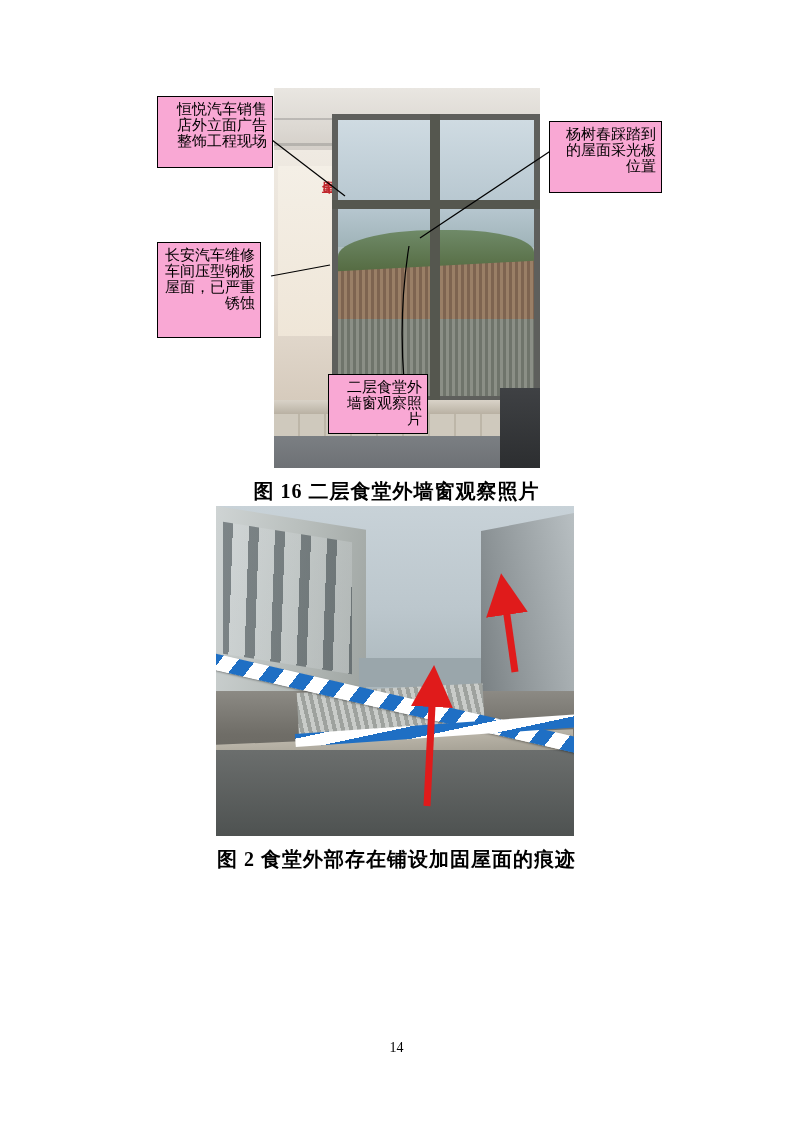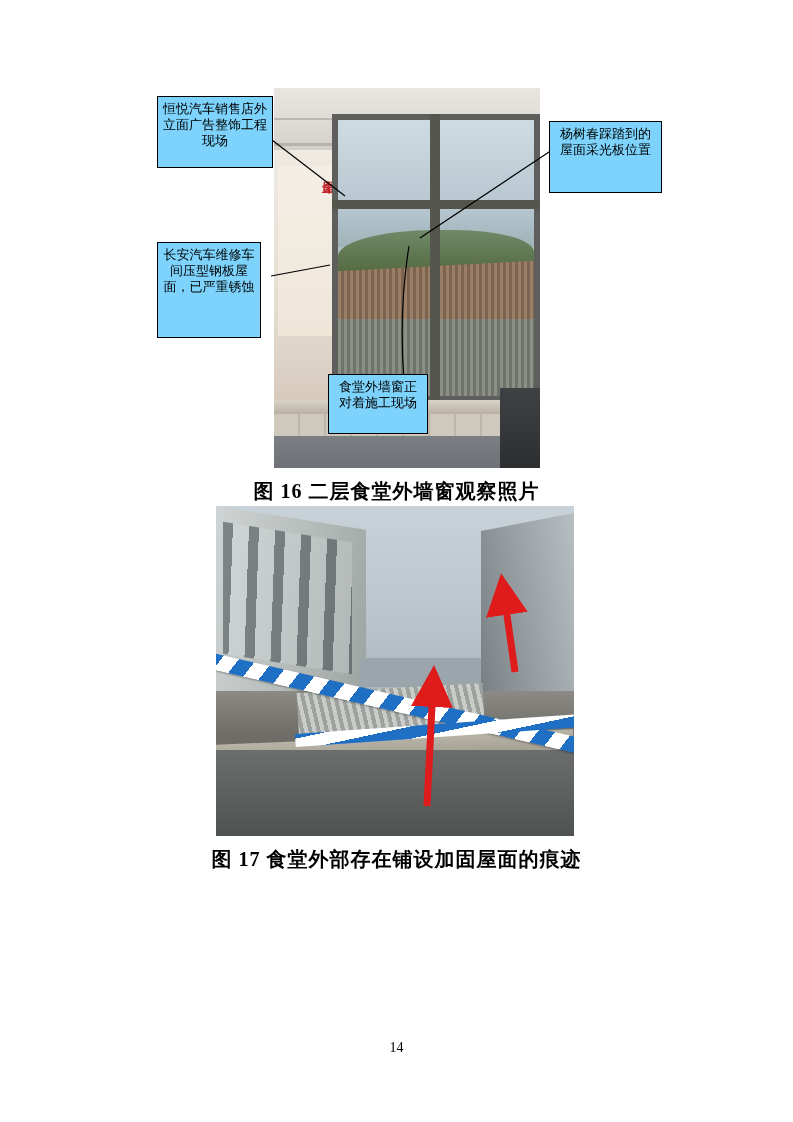--- a/index.html
+++ b/index.html
@@ -124,29 +124,29 @@
   }
   .p16-dark-right {
     position: absolute; right: 0; top: 300px; width: 40px; bottom: 0;
     background: linear-gradient(180deg,#3f4144 0%, #2c2e30 100%);
   }
 
   
   .callout {
     position: absolute;
     border: 1px solid #000;
-    background: #7dd3fc;
+    background: #f9a8d4;
     font-family: "DejaVu Sans", sans-serif;
-    font-size: 13px;
+    font-size: 15px;
     line-height: 16px;
     color: #000;
     padding: 4px 5px;
     box-sizing: border-box;
     z-index: 6;
-    text-align: center;
+    text-align: right;
   }
   .leader {
     position: absolute;
     z-index: 5;
     overflow: visible;
     pointer-events: none;
   }
 
   
   .caption {
@@ -292,21 +292,21 @@
 
   <div class="callout" style="left:549px; top:96px; width:113px; height:72px;margin-top:25px;">
     <span>杨树春踩踏到的屋面采光板位置</span>
   </div>
 
   <div class="callout" style="left:157px; top:242px; width:104px; height:96px;">
     <span>长安汽车维修车间压型钢板屋面，已严重锈蚀</span>
   </div>
 
   <div class="callout" style="left:328px; top:374px; width:100px; height:60px;">
-    <span>食堂外墙窗正对着施工现场</span>
+    <span>二层食堂外墙窗观察照片</span>
   </div>
 
   <div class="caption" style="top:478px;">图 16  二层食堂外墙窗观察照片</div>
 
   <div class="fig17-wrap">
     <div class="p17-sky"></div>
     <div class="p17-bldg-left"></div>
     <div class="p17-windows"></div>
     <div class="p17-far"></div>
     <div class="p17-bldg-right"></div>
@@ -321,16 +321,16 @@
       <defs>
         <marker id="ah" markerWidth="6" markerHeight="6" refX="3" refY="3" orient="auto">
           <path d="M0,0 L6,3 L0,6 z" fill="#e01b1b"></path>
         </marker>
       </defs>
       <line x1="299" y1="166" x2="288" y2="88" stroke="#e01b1b" stroke-width="7" marker-end="url(#ah)"></line>
       <line x1="211" y1="300" x2="217" y2="180" stroke="#e01b1b" stroke-width="7" marker-end="url(#ah)"></line>
     </svg>
   </div>
 
-  <div class="caption" style="top:846px;">图 17  食堂外部存在铺设加固屋面的痕迹</div>
+  <div class="caption" style="top:846px;">图 2  食堂外部存在铺设加固屋面的痕迹</div>
 
   <div class="page-number">14</div>
 </div>
 
 </body></html>

